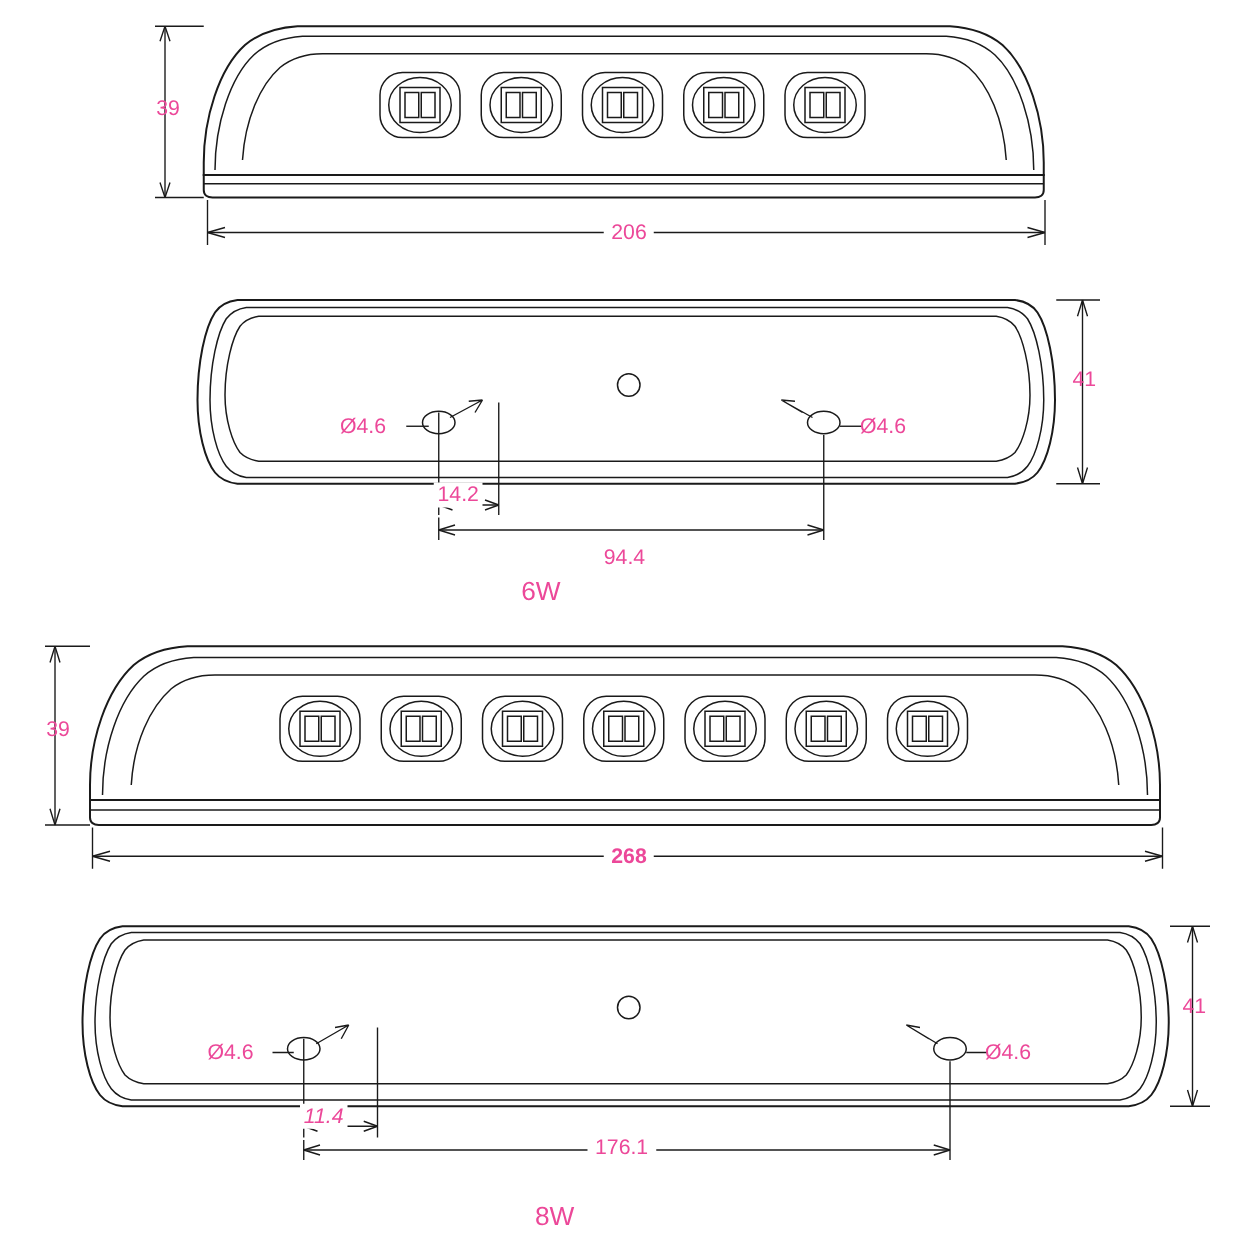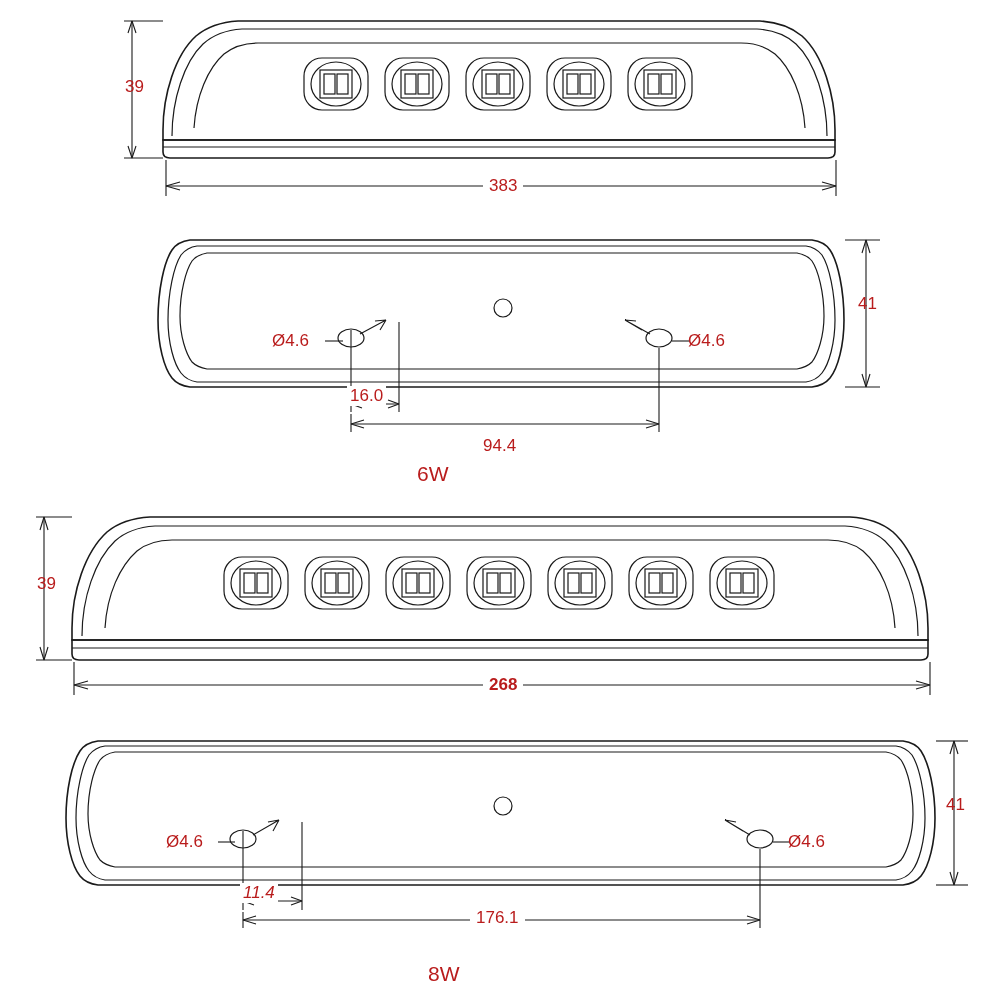--- a/index.html
+++ b/index.html
@@ -3,21 +3,21 @@
 <meta charset="utf-8">
 <style>
   html,body{margin:0;padding:0;background:#ffffff;}
   body{width:1001px;height:1001px;font-family:"Liberation Sans",sans-serif;color:#1a1a1a;overflow:hidden;}
   #stage{position:relative;width:1001px;height:1001px;}
   svg{display:block;}
   .ln{stroke:#1a1a1a;fill:none;}
   .thin{stroke-width:1.2;}
   .med{stroke-width:1.6;}
   .dim{stroke:#1a1a1a;stroke-width:1.1;fill:none;}
-  .lbl{position:absolute;font-size:17px;color:#b91c1c;font-family:"Liberation Sans",sans-serif;white-space:nowrap;}
+  .lbl{position:absolute;font-size:17px;color:#ec4899;font-family:"Liberation Sans",sans-serif;white-space:nowrap;}
   .lbl.model{font-size:21px;}
 </style>
 </head>
 <body>
 
 <div id="stage">
 
   <svg width="1001" height="1001" viewBox="0 0 1001 1001">
 
     <g>
@@ -238,26 +238,26 @@
         <path class="dim" d="M760,849 L760,928"></path>
         <path class="dim" d="M243,920 L760,920"></path>
         <path class="dim" d="M243,920 L256,916 M243,920 L256,924"></path>
         <path class="dim" d="M760,920 L747,916 M760,920 L747,924"></path>
       </g>
     </g>
 
   </svg>
 
   <div class="lbl" style="left:125px;top:77px;">39</div>
-  <div class="lbl" style="left:483px;top:176px;background:#fff;padding:0 6px;">383</div>
+  <div class="lbl" style="left:483px;top:176px;background:#fff;padding:0 6px;">206</div>
 
   <div class="lbl" style="left:858px;top:294px;">41</div>
   <div class="lbl" style="left:272px;top:331px;">Ø4.6</div>
   <div class="lbl" style="left:688px;top:331px;">Ø4.6</div>
-  <div class="lbl" style="left:347px;top:386px;background:#fff;padding:0 3px;">16.0</div>
+  <div class="lbl" style="left:347px;top:386px;background:#fff;padding:0 3px;">14.2</div>
   <div class="lbl" style="left:477px;top:436px;background:#fff;padding:0 6px;">94.4</div>
 
   <div class="lbl model" style="left:417px;top:462px;">6W</div>
 
   <div class="lbl" style="left:37px;top:574px;">39</div>
   <div class="lbl" style="left:483px;top:675px;background:#fff;padding:0 6px;font-weight:bold;">268</div>
 
   <div class="lbl" style="left:946px;top:795px;">41</div>
   <div class="lbl" style="left:166px;top:832px;">Ø4.6</div>
   <div class="lbl" style="left:788px;top:832px;">Ø4.6</div>

